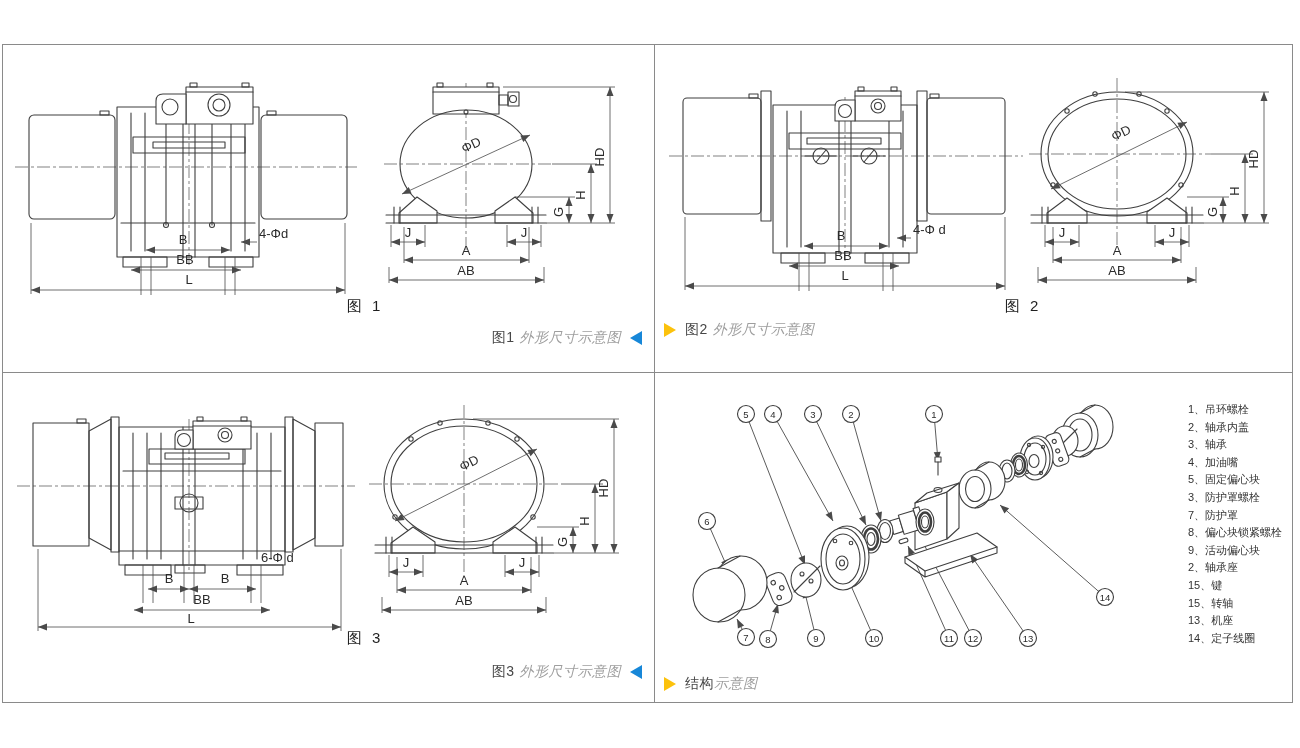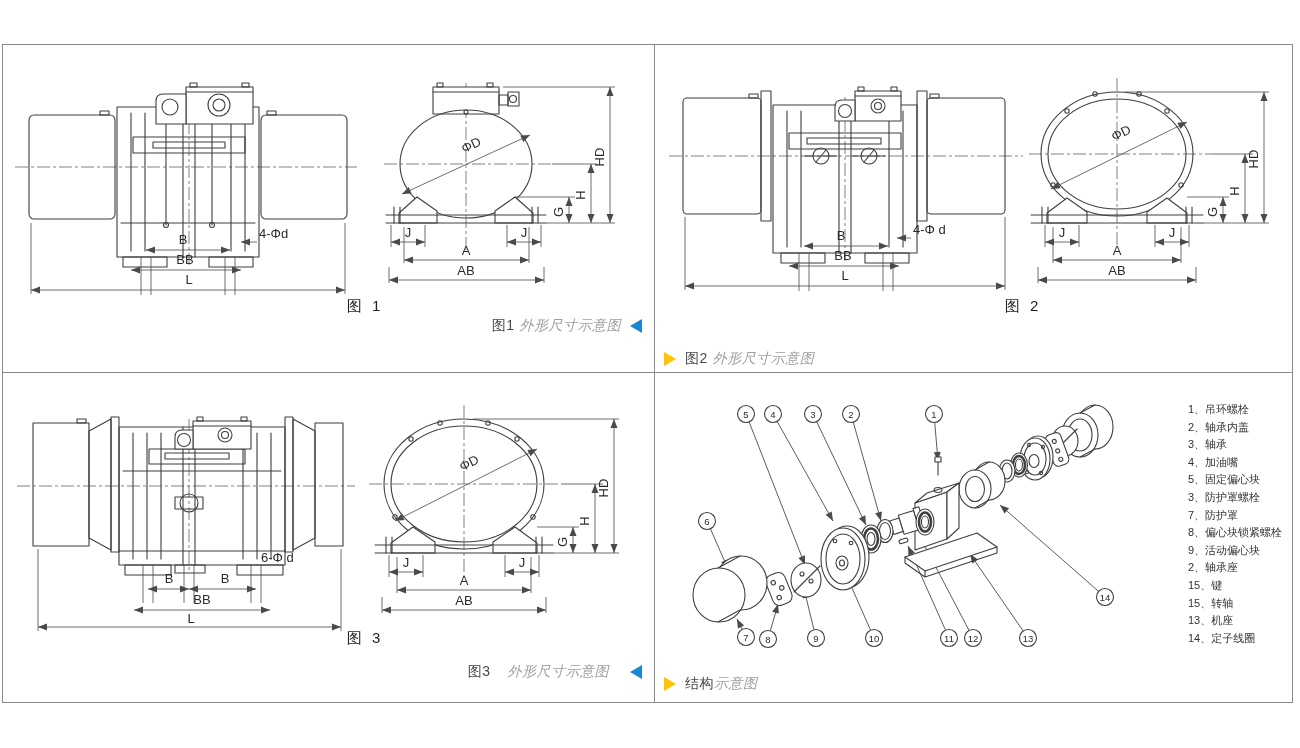--- a/index.html
+++ b/index.html
@@ -30,23 +30,23 @@
   
   .caption{position:absolute;display:flex;align-items:center;font-size:14px;letter-spacing:0.5px;white-space:nowrap;}
   .cap-prefix{color:#474747;}
   .cap-gap{margin-right:5px;}
   .cap-text{color:#9e9e9e;font-style:italic;}
   .tri{width:0;height:0;display:inline-block;}
   .tri-left{border-top:7px solid transparent;border-bottom:7px solid transparent;
             border-right:12px solid #1787d8;margin-left:9px;}
   .tri-right{border-top:7px solid transparent;border-bottom:7px solid transparent;
              border-left:12px solid #fcc20c;margin-right:9px;}
-  .cap-tl{right:12px;top:272px;}
-  .cap-tr{left:9px;top:305px;}
-  .cap-bl{right:12px;top:290px;gap:12px;}
+  .cap-tl{right:12px;top:284px;}
+  .cap-tr{left:9px;top:276px;}
+  .cap-bl{right:12px;top:290px;}
   .cap-br{left:9px;top:290px;margin-top:12px;}
 
   
   .parts{position:absolute;left:497px;top:28px;width:138px;color:#333333;
          font-size:11px;line-height:17.6px;white-space:nowrap;margin-left:36px;}
 </style>
 </head>
 <body>
 
 <div class="page">

